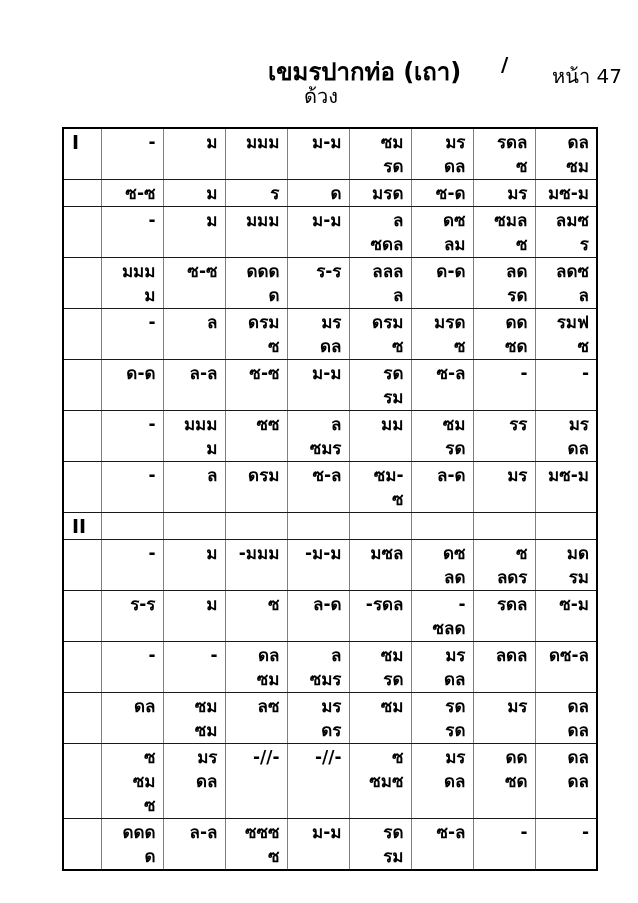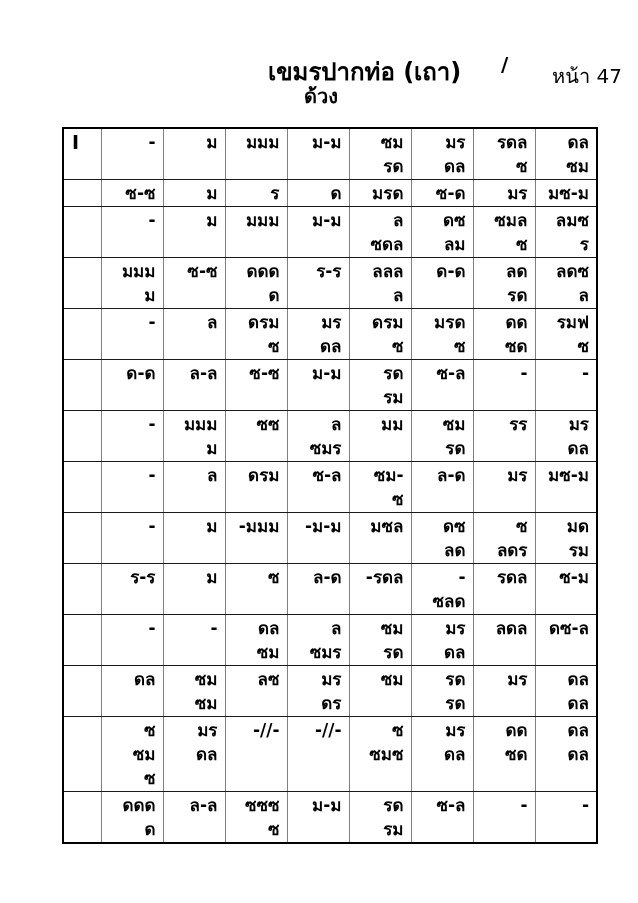--- a/index.html
+++ b/index.html
@@ -37,21 +37,21 @@
     top: 52px;
     left: 501px;
     font-size: 20px;
     font-weight: 700;
   }
   .subtitle {
     position: absolute;
     top: 80px;
     left: 304px;
     font-size: 20px;
-    font-weight: 700;
+    font-weight: 400;
   }
   table.notation {
     position: absolute;
     top: 127px;
     left: 62px;
     width: 534px;
     border-collapse: collapse;
     table-layout: fixed;
     border: 2px solid #000000;
   }
@@ -212,20 +212,31 @@
           <td>ล</td>
           <td>ดรม</td>
           <td>ซ-ล</td>
           <td>ซม-
 ซ</td>
           <td>ล-ด</td>
           <td>มร</td>
           <td>มซ-ม</td>
         </tr>
         <tr>
+          <td class="label-col">II</td>
+          <td></td>
+          <td></td>
+          <td></td>
+          <td></td>
+          <td></td>
+          <td></td>
+          <td></td>
+          <td></td>
+        </tr>
+        <tr>
           <td class="label-col"></td>
           <td>-</td>
           <td>ม</td>
           <td>-มมม</td>
           <td>-ม-ม</td>
           <td>มซล</td>
           <td>ดซ
 ลด</td>
           <td>ซ
 ลดร</td>

